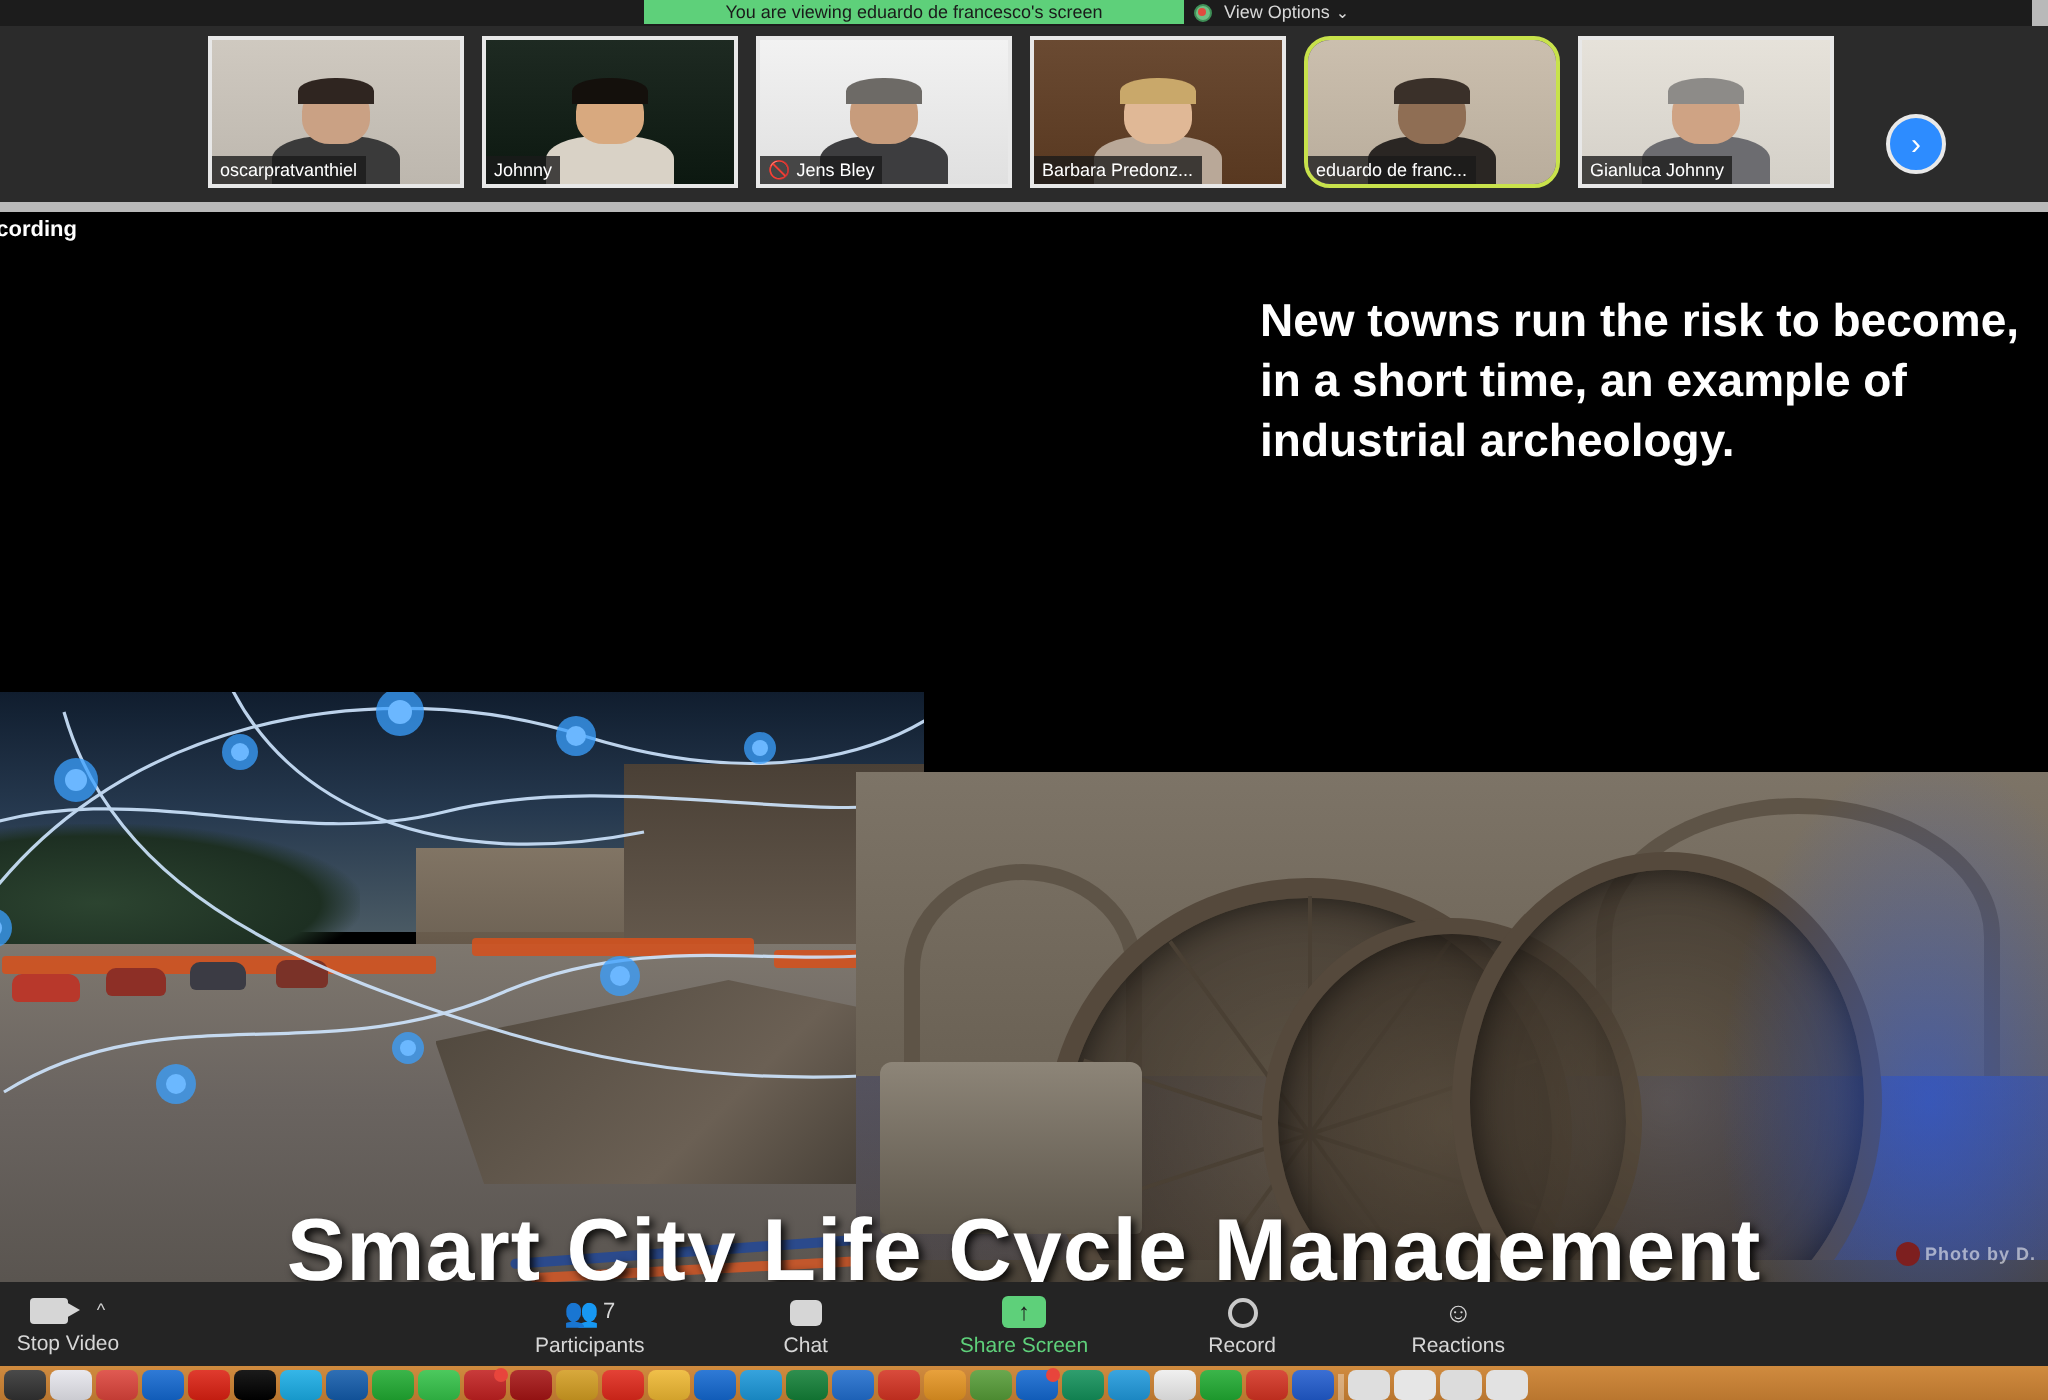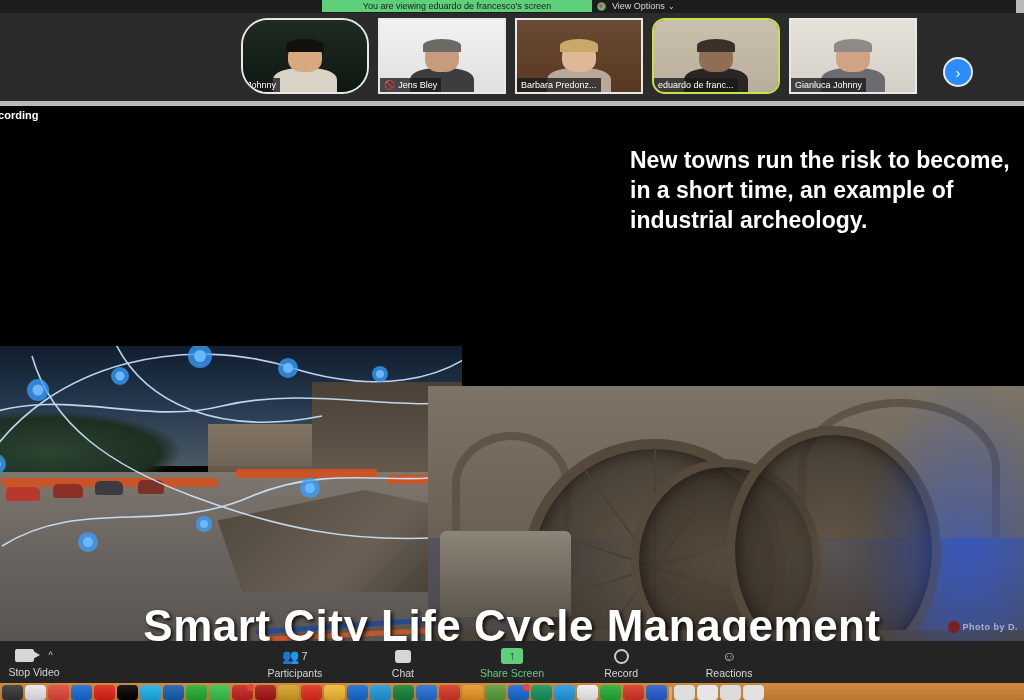--- a/index.html
+++ b/index.html
@@ -228,21 +228,30 @@
         </div>
     </div>
     <div class="view-options">
       <span>View Options</span><span class="chev">⌄</span>
     </div>
     <div class="top-bar-edge"></div>
   </div>
 
   <div class="filmstrip">
     <div class="filmstrip-inner" id="thumbs">
-        <div class="thumb" style="left: 241px; border-radius: 27px;">
+        <div class="thumb" style="left: 104px;">
+          <div class="t-bg" style="background: linear-gradient(rgb(207, 201, 192), rgb(189, 183, 174));"></div>
+          <div class="body" style="left: 24%; top: 66%; width: 52%; height: 40%; background: rgb(58, 58, 58);"></div>
+          <div class="face" style="left: 36%; top: 30%; width: 28%; height: 42%; background: rgb(202, 161, 132);"></div>
+          <div class="hair" style="left: 35%; top: 27%; width: 30%; height: 18%; background: rgb(47, 37, 32);"></div>
+          <div class="thumb-name">
+            <span>oscarpratvanthiel</span>
+          </div>
+        </div>
+        <div class="thumb" style="left: 241px;">
           <div class="t-bg" style="background: linear-gradient(rgb(30, 42, 34), rgb(12, 24, 16));"></div>
           <div class="body" style="left: 24%; top: 66%; width: 52%; height: 40%; background: rgb(217, 210, 198);"></div>
           <div class="face" style="left: 36%; top: 30%; width: 28%; height: 42%; background: rgb(216, 169, 127);"></div>
           <div class="hair" style="left: 35%; top: 27%; width: 30%; height: 18%; background: rgb(20, 16, 12);"></div>
           <div class="thumb-name">
             <span>Johnny</span>
           </div>
         </div>
         <div class="thumb" style="left: 378px;">
           <div class="t-bg" style="background: linear-gradient(rgb(242, 242, 242), rgb(224, 224, 224));"></div>

